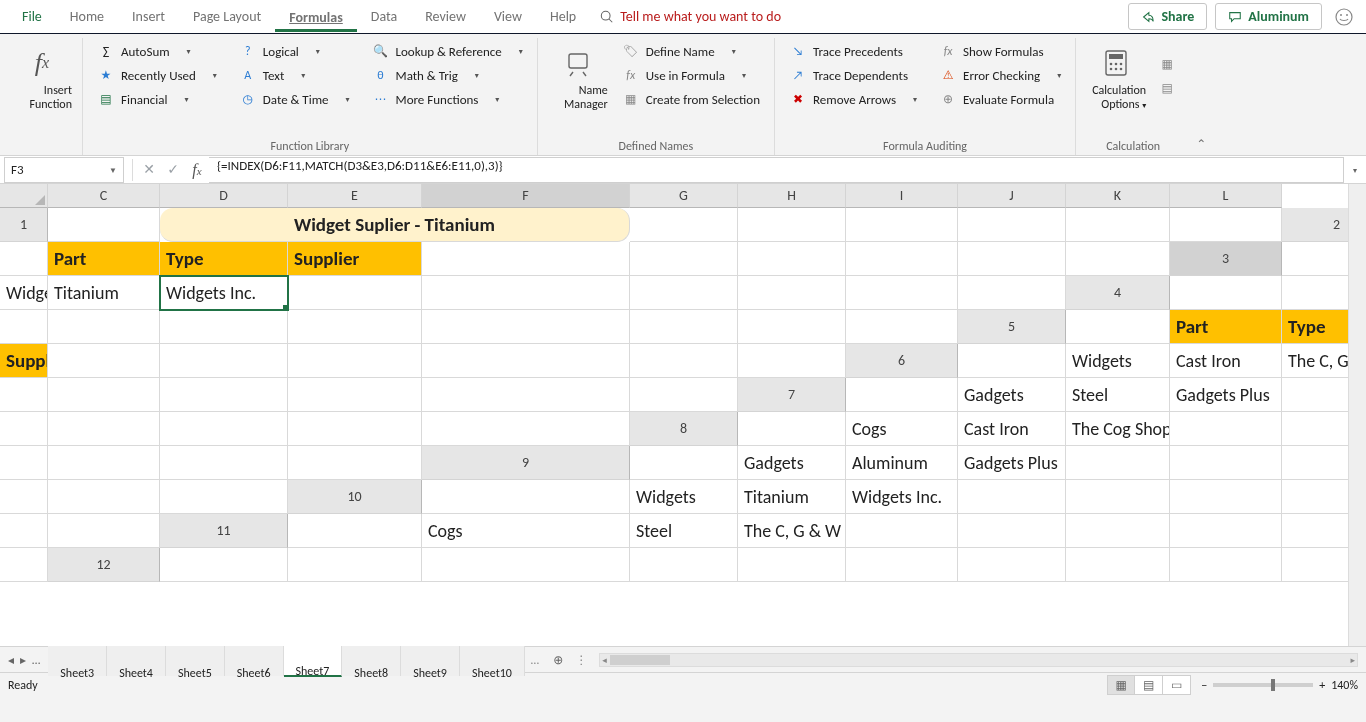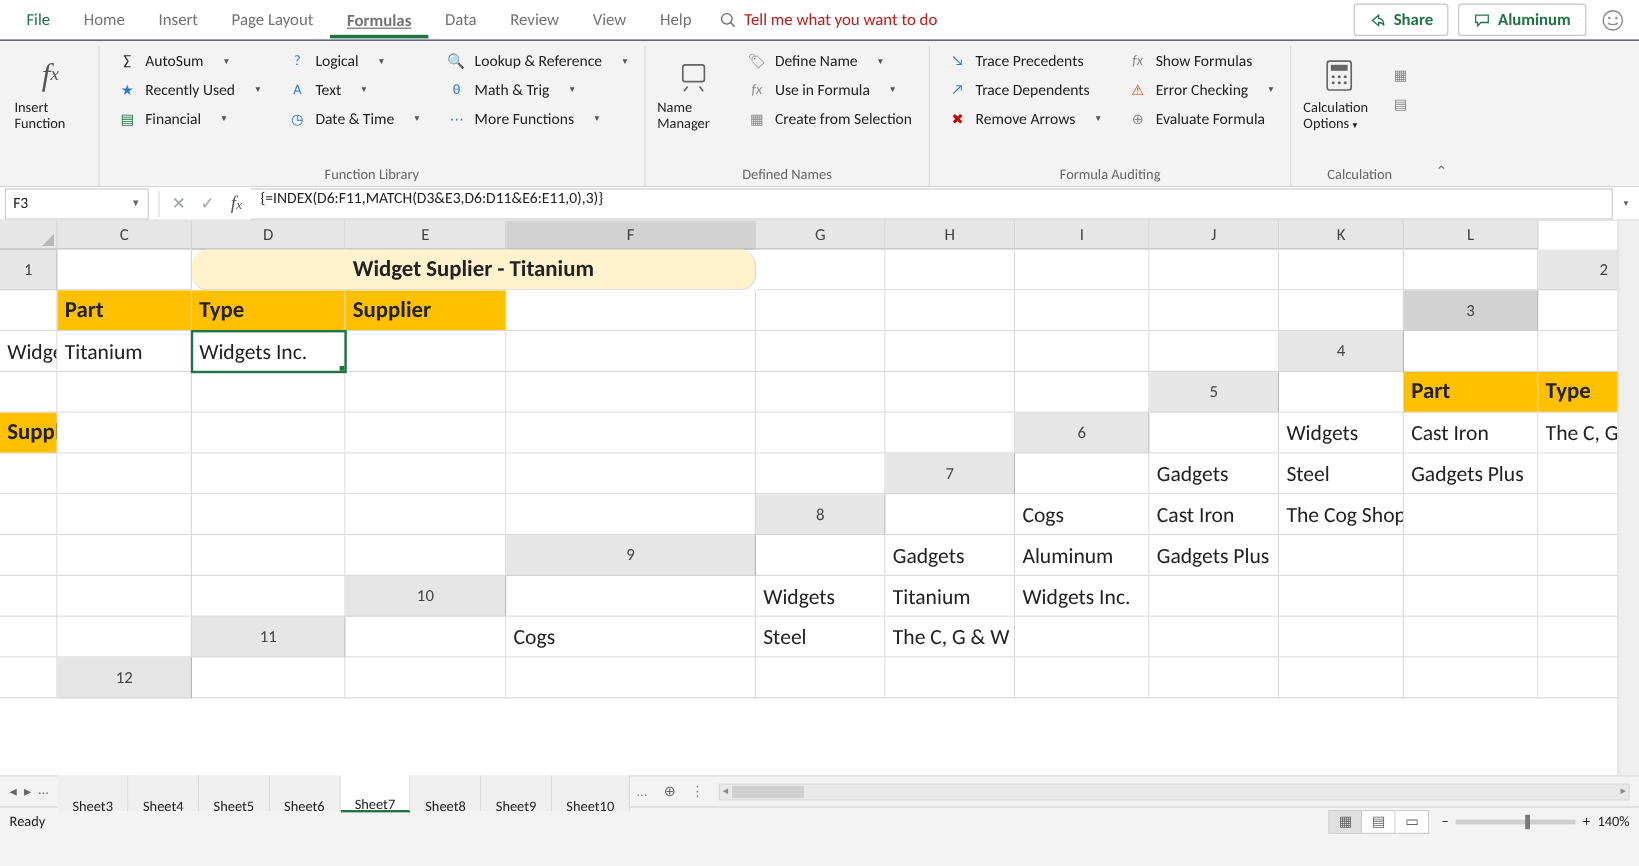--- a/index.html
+++ b/index.html
@@ -106,21 +106,21 @@
     display: flex;
     flex-direction: column;
     align-items: center;
     justify-content: flex-start;
     width: 60px;
     gap: 2px;
     cursor: pointer;
     padding-top: 4px;
   }
   .bigbtn .icon { font-size: 26px; color: #666; height: 38px; display:flex;align-items:center;justify-content:center;}
-  .bigbtn .lbl { font-size: 12px; text-align: left; line-height: 1.15; }
+  .bigbtn .lbl { font-size: 12px; text-align: right; line-height: 1.15; }
   .rowbtns { display: flex; flex-direction: column; gap: 2px; }
   .rbtn {
     display: flex;
     align-items: center;
     gap: 6px;
     padding: 2px 4px;
     font-size: 13px;
     cursor: pointer;
     white-space: nowrap;
   }

